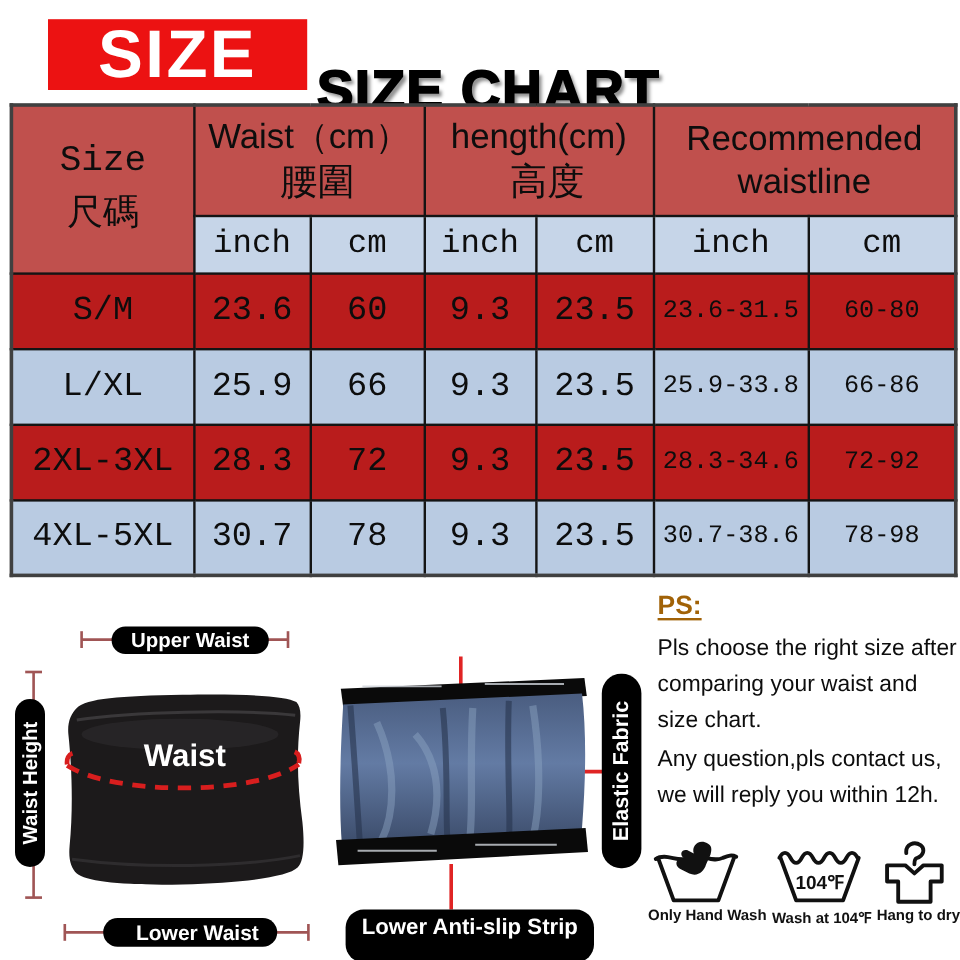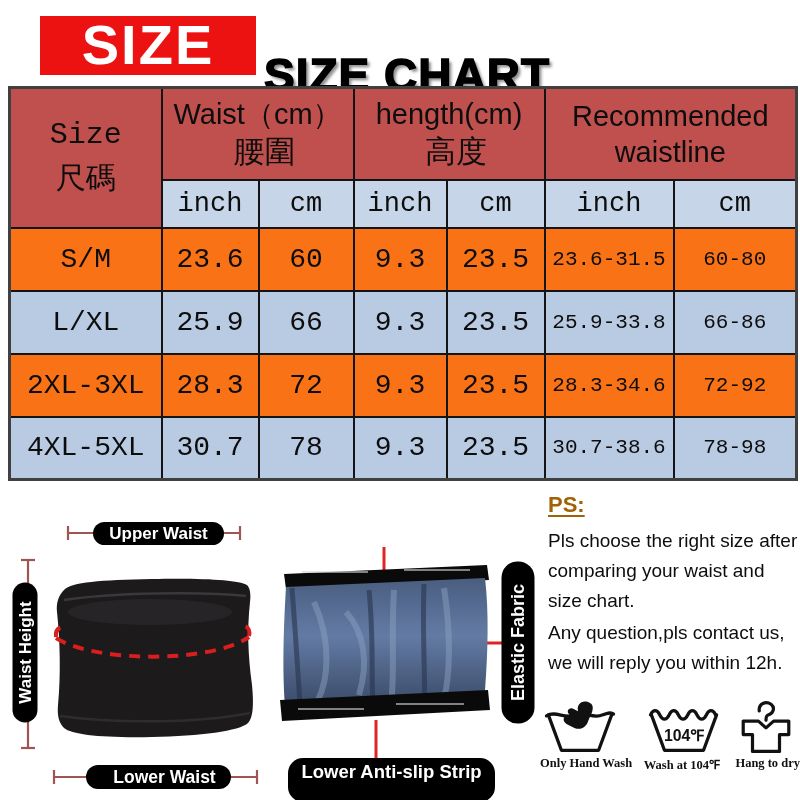--- a/index.html
+++ b/index.html
@@ -26,21 +26,21 @@
   }
   table.size-chart td{
     border:2px solid #141414;text-align:center;vertical-align:middle;padding:0;
     color:#0d0d0d;
   }
   .hdr-red{background:#c0504d;}
   .hdr-line1{font-size:29px;line-height:1.25;}
   .hdr-line2{font-size:31px;line-height:1.25;margin-left:14px;}
   .corner{font-family:"Liberation Mono","DejaVu Sans Mono",monospace;font-size:30px;line-height:1.5;}
   .unit-row td{background:#c6d5e8;font-family:"Liberation Mono","DejaVu Sans Mono",monospace;font-size:27px;}
-  .row-light td{background:#f97316;}
+  .row-light td{background:#b91c1c;}
   .row-medium td{background:#b9cbe2;}
   .data-cell{font-family:"Liberation Mono","DejaVu Sans Mono",monospace;font-size:28px;}
   .range-cell{font-family:"Liberation Mono","DejaVu Sans Mono",monospace;font-size:21px;}
   
   .fig{position:absolute;top:490px;height:310px;}
   #fig-left{left:0;width:275px;}
   #fig-middle{left:272px;width:272px;}
   #fig-right{left:540px;width:260px;}
   .fig svg.scene{position:absolute;left:0;top:0;}
   .pill{
@@ -54,21 +54,21 @@
   }
   
   .ps-head{
     position:absolute;left:8px;top:2px;font-size:22px;font-weight:bold;color:#a16207;
     text-decoration:underline;text-underline-offset:3px;
   }
   .note-line{position:absolute;left:8px;width:254px;font-size:19px;color:#0d0d0d;white-space:nowrap;}
   
   .care-row{position:absolute;left:0;top:210px;width:260px;display:flex;justify-content:space-between;}
   .care-item{display:flex;flex-direction:column;align-items:flex-start;}
-  .care-label{font-size:12.5px;font-weight:bold;color:#111;margin-top:2px;white-space:nowrap;font-family:Liberation Serif, serif;}
+  .care-label{font-size:12.5px;font-weight:bold;color:#111;margin-top:2px;white-space:nowrap;}
 </style>
 </head>
 <body>
 
 <div class="logo-box">SIZE</div>
 <div class="page-title">SIZE CHART</div>
 
 <table class="size-chart">
   <colgroup>
     <col style="width:152px">
@@ -168,20 +168,21 @@
     <path d="M60,226 C120,234 200,233 250,223" stroke="#2e2c2e" stroke-width="2.5" fill="none"></path>
 
     <g stroke="#d81e1e" stroke-width="4" fill="none" stroke-dasharray="11 8">
       <path d="M56,148 C95,173 212,173 249,147"></path>
       <path d="M56,147 C55,139 61,135 67,139"></path>
       <path d="M249,146 C251,138 245,134 240,137"></path>
     </g>
   </svg>
   <div class="pill" style="left:93px;top:32px;width:131px;height:23px;font-size:17px;line-height:23px;">Upper Waist</div>
   <div class="pill vert" style="left:-45px;top:150px;width:140px;height:25px;font-size:17px;line-height:25px;">Waist Height</div>
+  <div class="waist-word">Waist</div>
   <div class="pill" style="left:86px;top:275px;width:133px;height:24px;font-size:17.5px;line-height:24px;padding-left:12px;">Lower Waist</div>
 </div>
 
 <div class="fig" id="fig-middle">
   <svg class="scene" width="272" height="310" viewBox="0 0 272 310">
     <defs>
       <linearGradient id="fabricGrad" x1="0" y1="0" x2="0" y2="1">
         <stop offset="0" stop-color="#4a5d80"></stop>
         <stop offset="0.45" stop-color="#637ba4"></stop>
         <stop offset="1" stop-color="#3a4a68"></stop>

